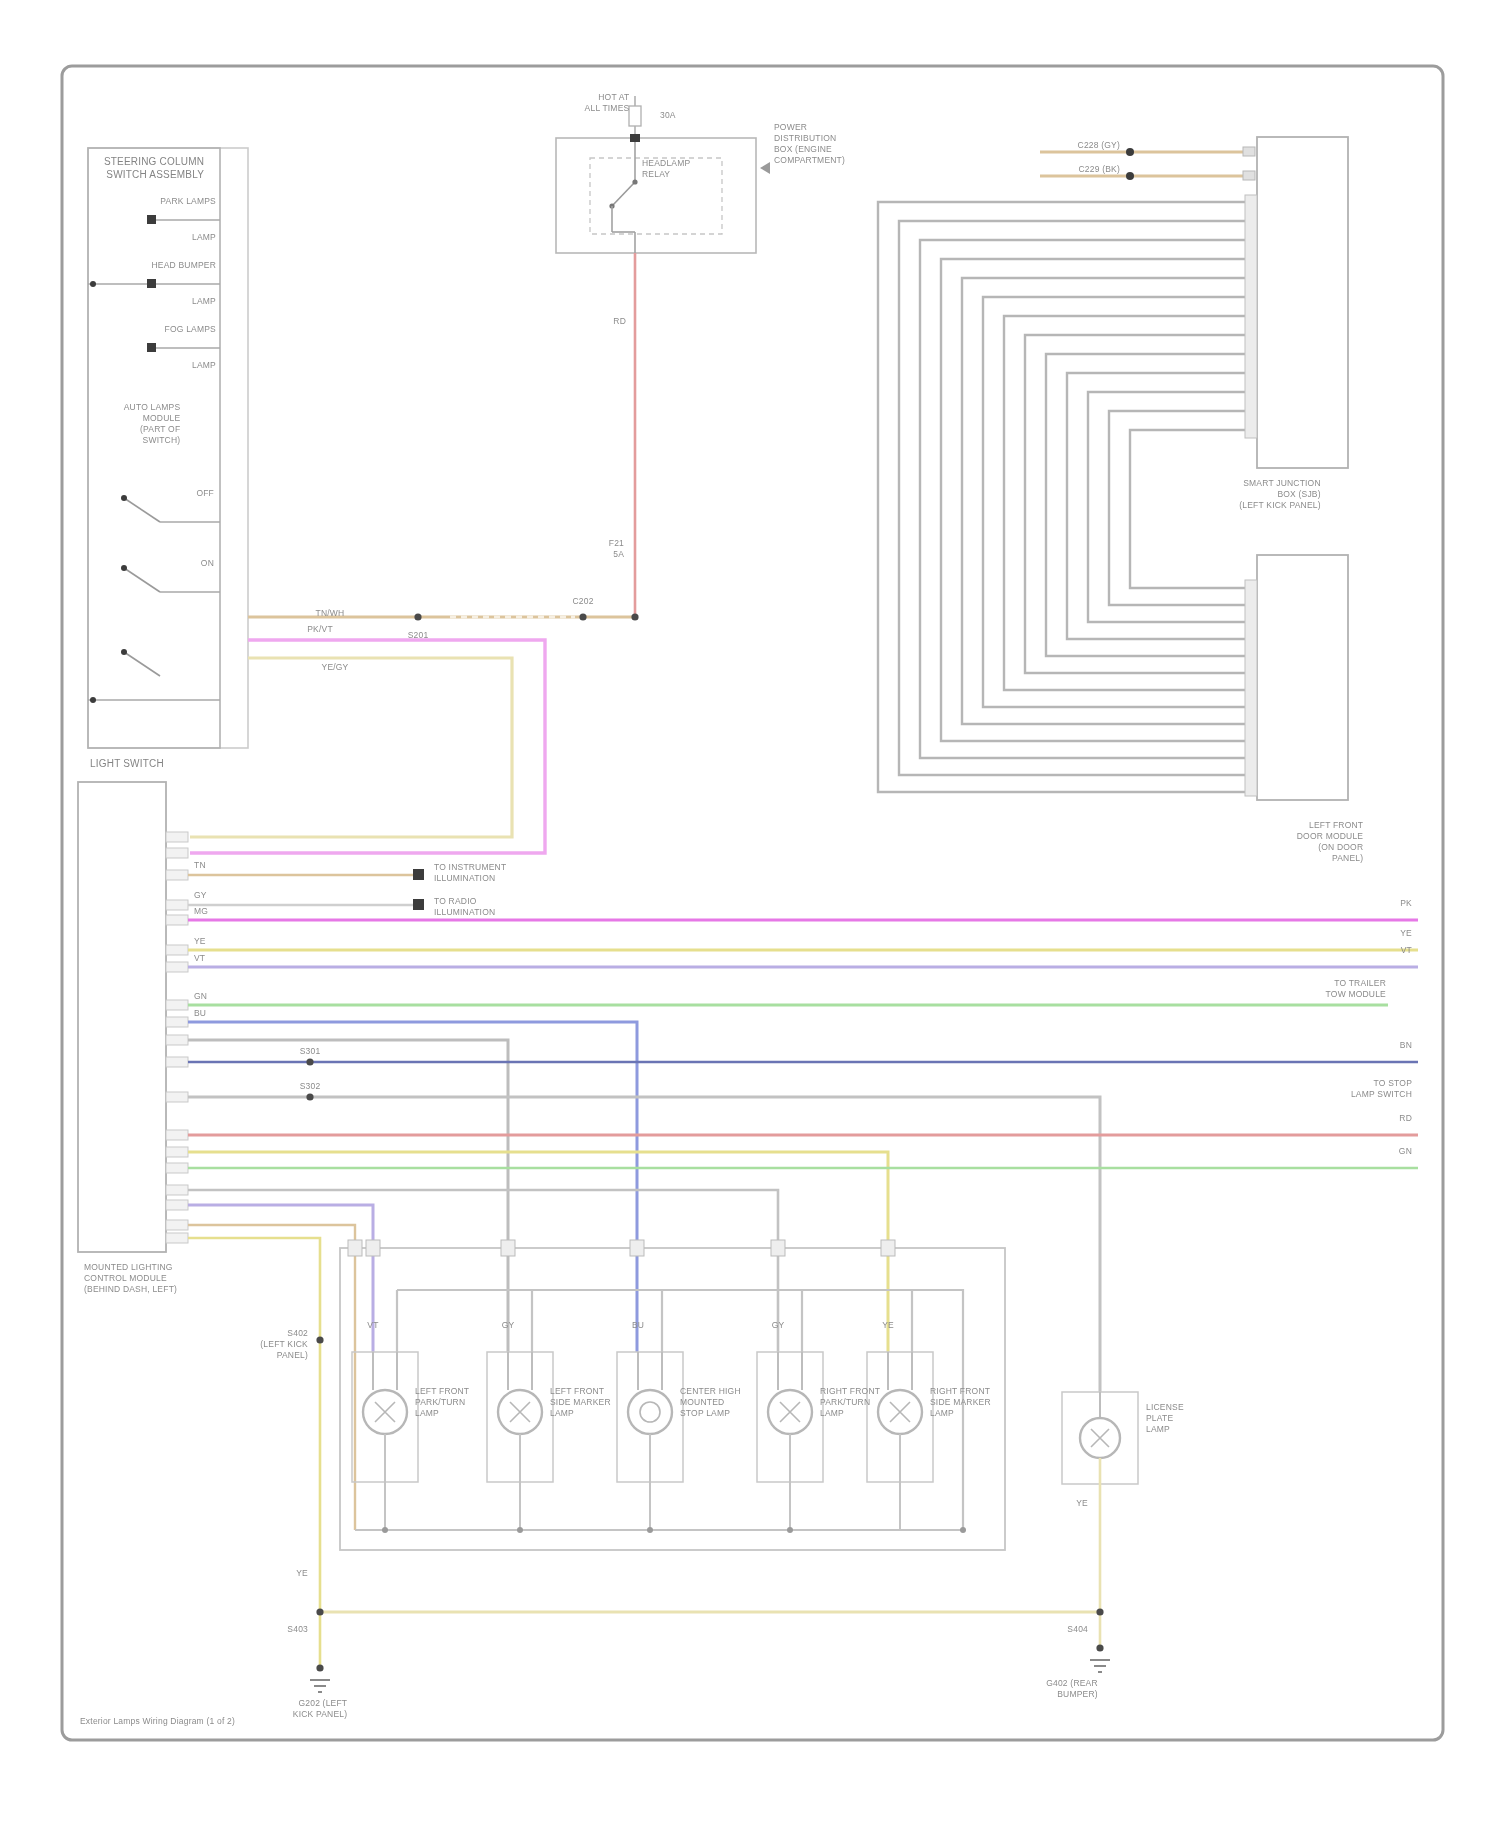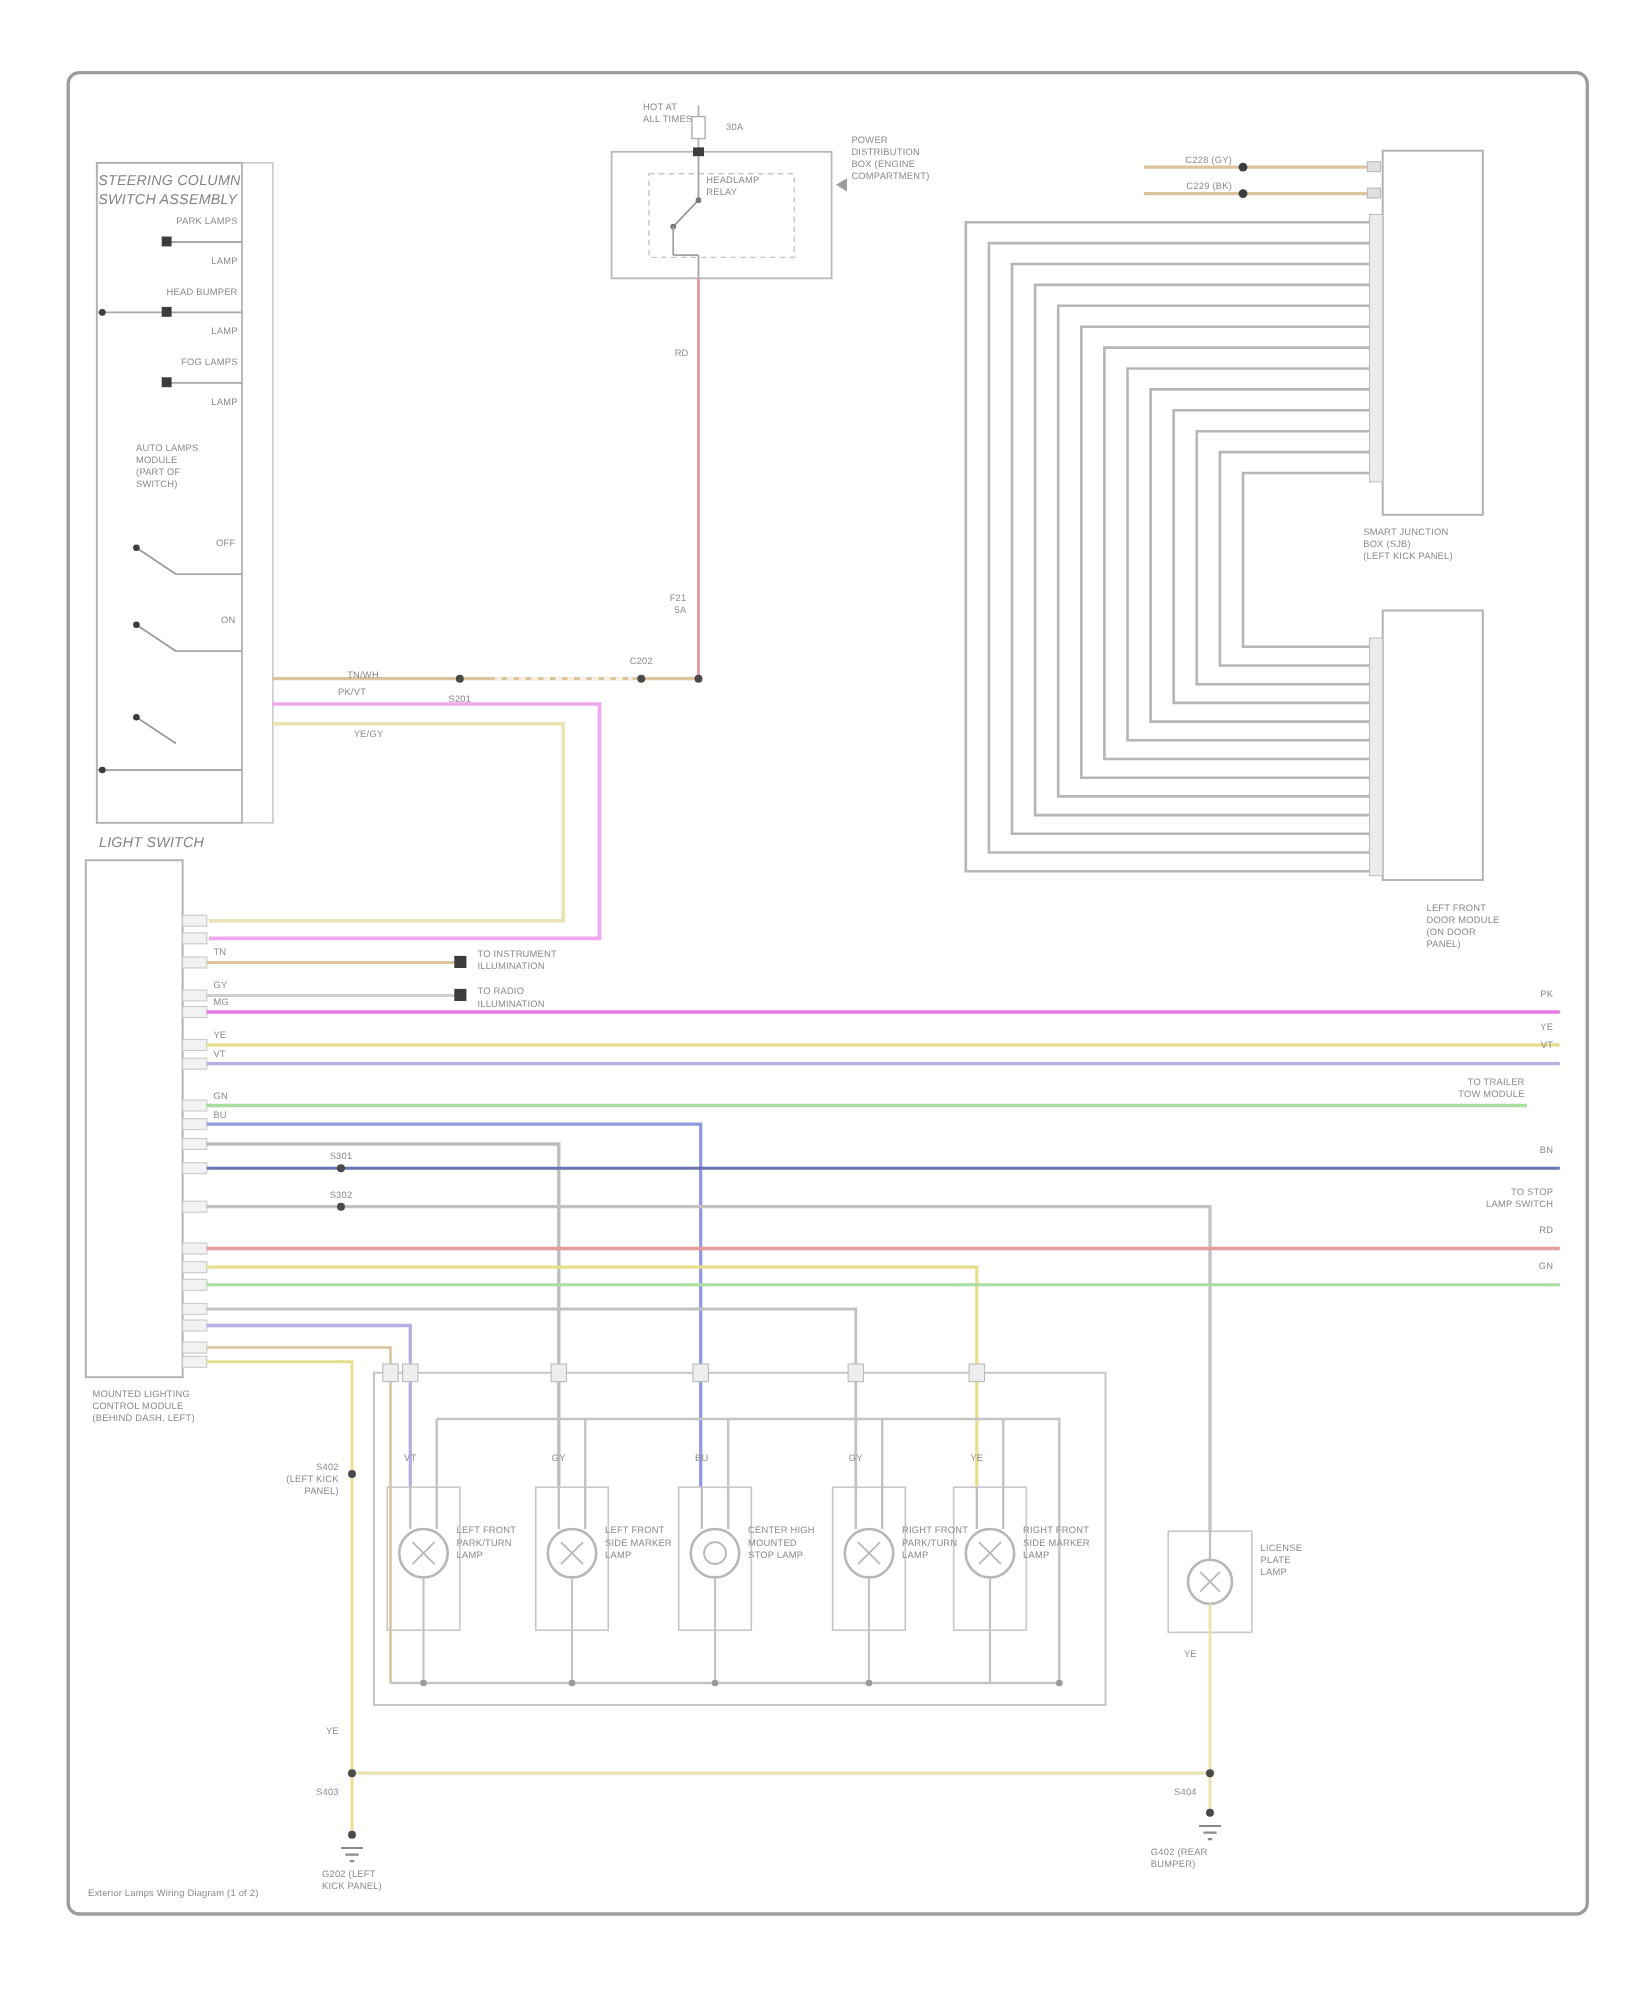--- a/index.html
+++ b/index.html
@@ -1,22 +1,22 @@
 <!DOCTYPE html>
 <html><head>
 <meta charset="utf-8">
 <style>
   html,body{margin:0;padding:0;background:#ffffff;}
   #stage{position:relative;width:1500px;height:1828px;background:#ffffff;overflow:hidden;
          font-family:"Liberation Sans", sans-serif;}
   #diagram-svg{position:absolute;left:0;top:0;filter:blur(0.45px);}
   .lbl{position:absolute;font-size:8.5px;color:#8b8b8b;line-height:1.28;
        white-space:pre-line;letter-spacing:0.2px;filter:blur(0.4px);}
-  .lbl.big{font-size:13px;color:#848484;font-style:italic;}
-  .c{transform:translateX(-50%);text-align:left;}
+  .lbl.big{font-size:10px;color:#848484;}
+  .c{transform:translateX(-50%);text-align:right;}
   .r{transform:translateX(-100%);text-align:right;}
 </style>
 </head>
 <body>
 
 <div id="stage">
 
 <svg id="diagram-svg" width="1500" height="1828" viewBox="0 0 1500 1828">
 
   <rect x="62" y="66" width="1381" height="1674" rx="10" fill="#ffffff" stroke="#9c9c9c" stroke-width="3"></rect>

